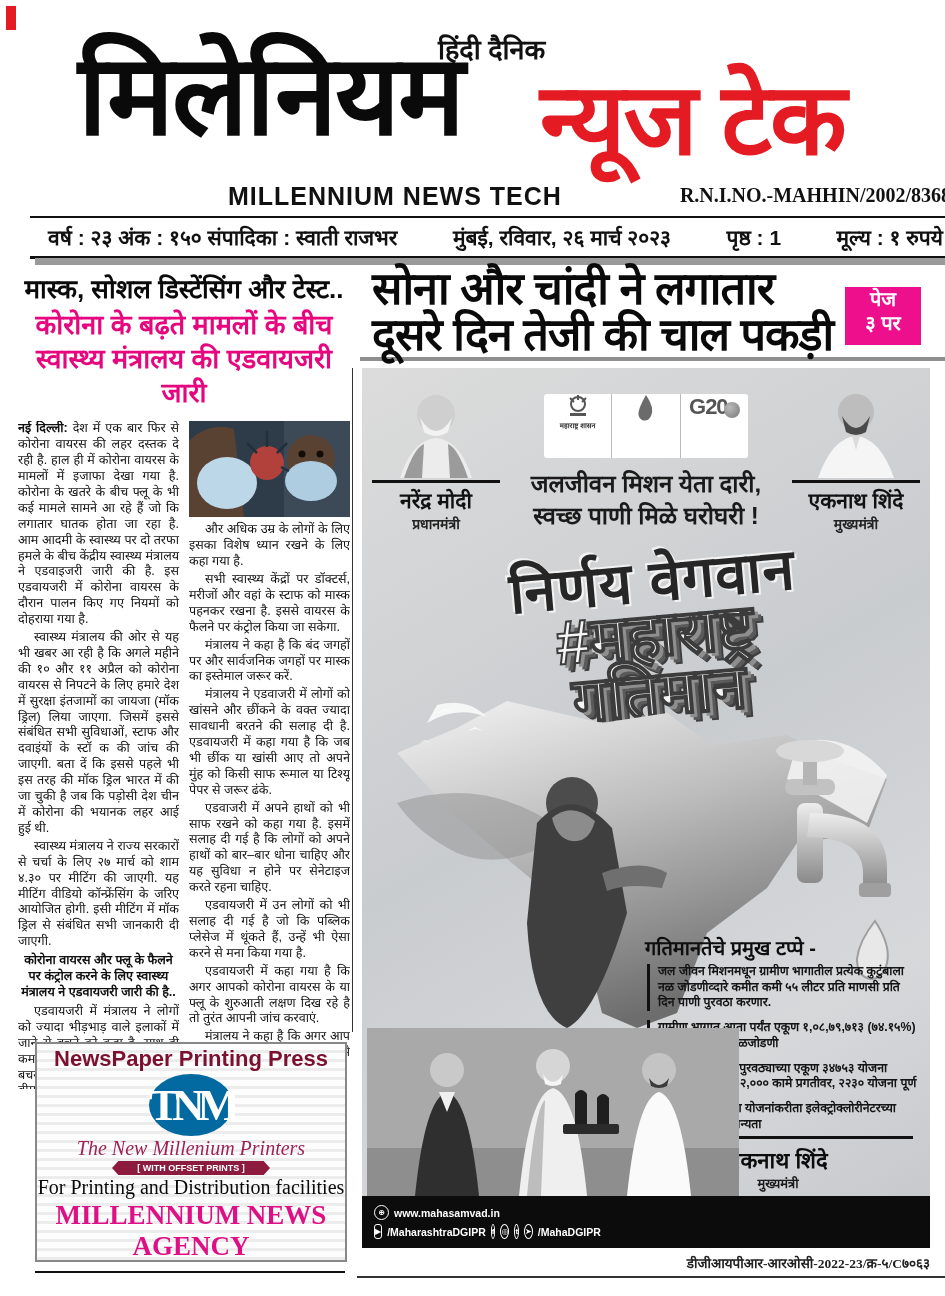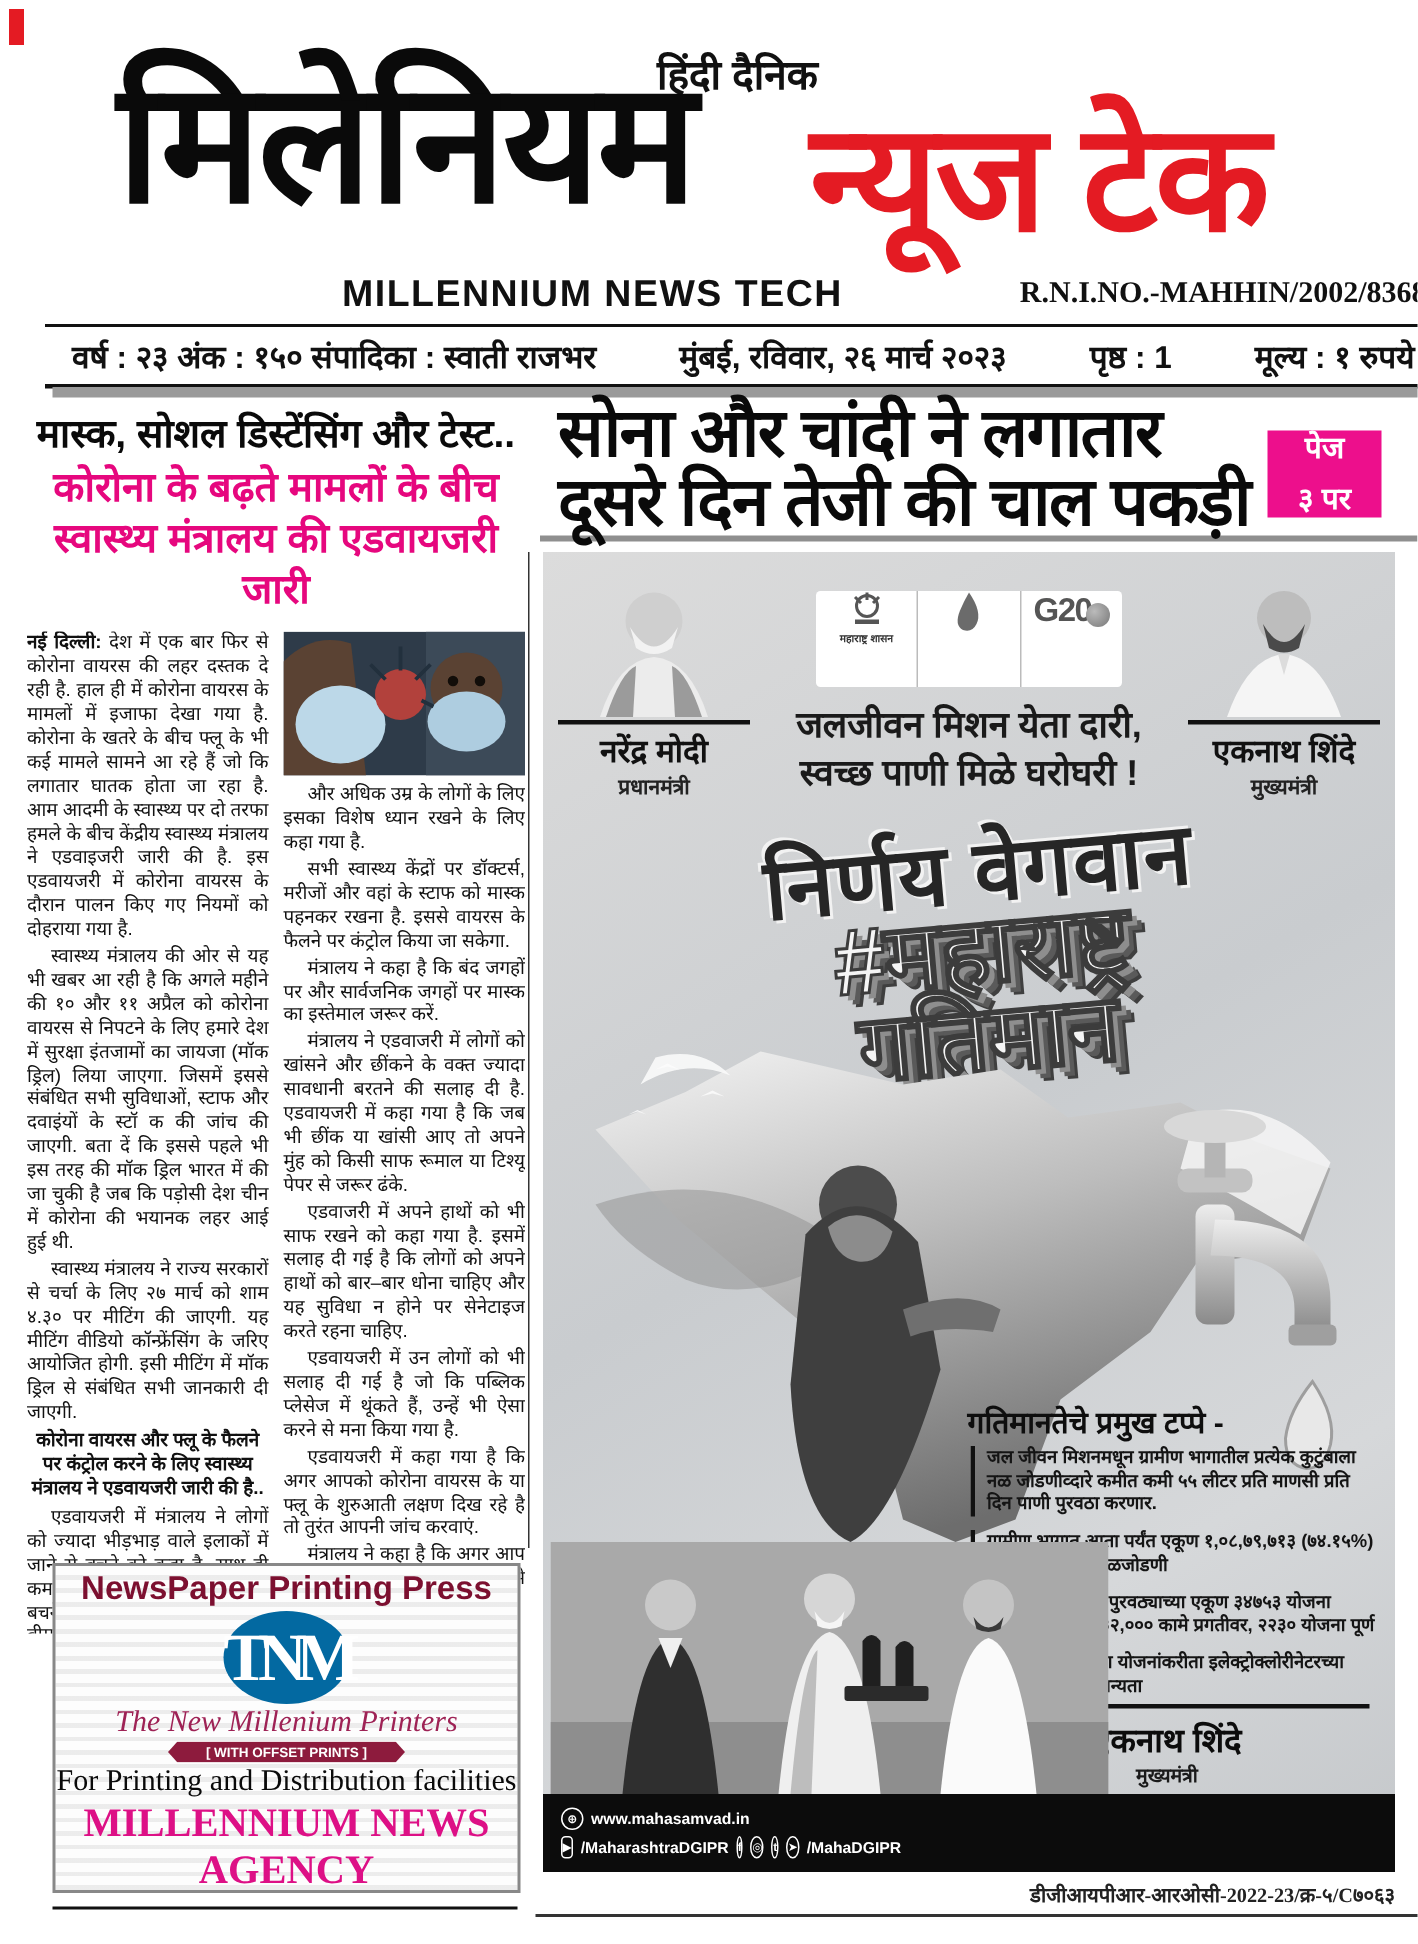--- a/index.html
+++ b/index.html
@@ -29,21 +29,21 @@
   .article{display:flex;gap:10px;margin-top:11px;height:668px;overflow:hidden;}
   .a-col{width:161px;font-size:12.6px;line-height:15.9px;text-align:justify;}
   .a-col p{margin:0 0 2px 0;text-indent:16px;}
   .a-col p.noindent{text-indent:0;}
   .lead{font-weight:700;}
   .subhead-bold{font-weight:800;text-align:center;text-indent:0 !important;margin:3px 0 !important;}
   .mask-photo{width:161px;height:96px;margin-bottom:5px;display:block;}
 
   
   .main-head{position:absolute;left:372px;top:266px;width:470px;font-size:45px;font-weight:900;line-height:1.02;color:#0a0a0a;letter-spacing:-1px;}
-  .page-ref{position:absolute;left:845px;top:287px;width:76px;height:58px;background:#ed0f8c;color:#fff;display:flex;flex-direction:column;align-items:center;justify-content:space-between;font-size:20px;font-weight:800;line-height:1.2;}
+  .page-ref{position:absolute;left:845px;top:287px;width:76px;height:58px;background:#ed0f8c;color:#fff;display:flex;flex-direction:column;align-items:center;justify-content:flex-start;font-size:20px;font-weight:800;line-height:1.2;}
 
   
   .govt-ad{position:absolute;left:362px;top:368px;width:568px;height:880px;background:linear-gradient(150deg,#dcdcdc 0%,#c9cccf 45%,#d6d8da 75%,#c4c7ca 100%);overflow:hidden;}
   .portrait{position:absolute;display:flex;flex-direction:column;align-items:center;width:132px;}
   .portrait .ph{width:108px;height:90px;}
   .portrait .uline{width:128px;height:3px;background:#111;margin-top:2px;}
   .portrait .pname{font-size:21px;font-weight:800;color:#111;margin-top:3px;}
   .portrait .ptitle{font-size:14px;font-weight:700;color:#222;}
   .portrait-modi{left:8px;top:20px;}
   .portrait-shinde{right:8px;top:20px;}

